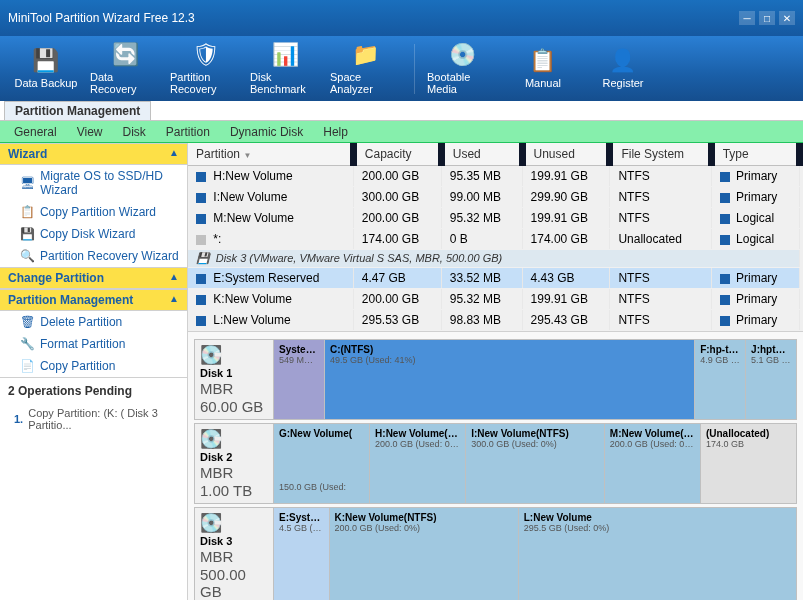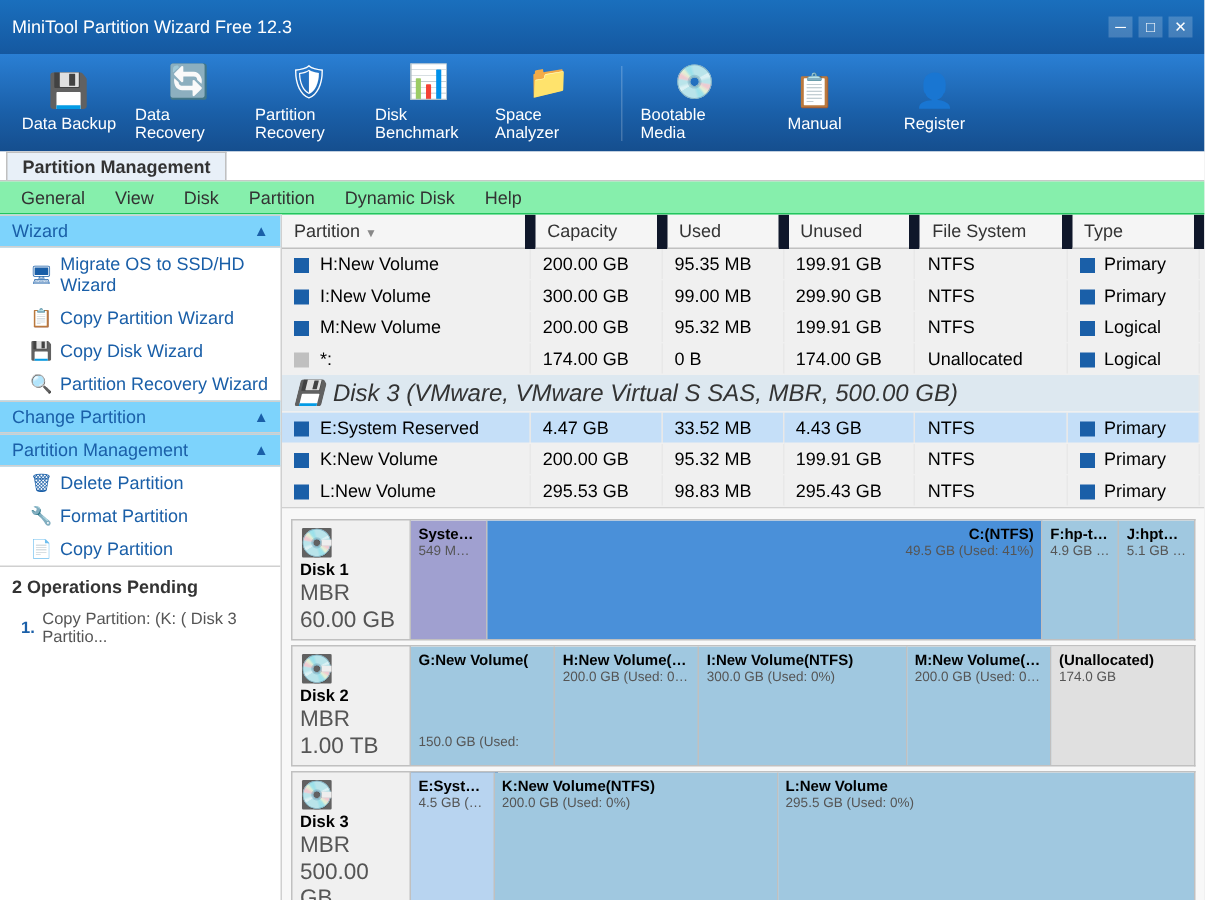--- a/index.html
+++ b/index.html
@@ -72,26 +72,26 @@
 
     
     .sidebar {
       width: 188px;
       background: white;
       border-right: 1px solid #d0d0d0;
       overflow-y: auto;
       font-size: 12px;
     }
     .sidebar-section-header {
-      background: #7dd3fc;
+      background: #fde047;
       padding: 3px 8px;
-      font-weight: normal;
+      font-weight: bold;
       color: #1a5fa8;
       display: flex;
-      align-items: center;
+      align-items: flex-start;
       justify-content: space-between;
       border-bottom: 1px solid #d0d0d0;
       border-top: 1px solid #d0d0d0;
     }
     .sidebar-item {
       padding: 4px 8px 4px 20px;
       color: #1a5fa8;
       cursor: pointer;
       display: flex;
       align-items: center;
@@ -318,21 +318,21 @@
       <td>174.00 GB</td>
       <td>0 B</td>
       <td>174.00 GB</td>
       <td>Unallocated</td>
       <td>
         <span style="display:inline-block;width:10px;height:10px;background:#1a5fa8;margin-right:3px;vertical-align:middle;"></span>
         Logical
       </td>
     </tr>
             <tr style="background: rgb(221, 232, 240);">
-              <td colspan="6" style="padding:2px 8px; font-size:16px; color:#333; font-style:italic;">
+              <td colspan="6" style="padding:2px 8px; font-size:11px; color:#333; font-style:italic;">
       <span style="margin-right:6px;">💾</span>Disk 3 (VMware, VMware Virtual S SAS, MBR, 500.00 GB)
     </td>
             </tr>
             <tr class="selected">
       <td>
         <span style="display:inline-block;width:10px;height:10px;background:#1a5fa8;margin-right:4px;vertical-align:middle;"></span>
         E:System Reserved
       </td>
       <td>4.47 GB</td>
       <td>33.52 MB</td>
@@ -381,21 +381,21 @@
     <span style="font-size:18px;">💽</span>
     <div class="disk-info-title">Disk 1</div>
     <div class="disk-info-sub">MBR</div>
     <div class="disk-info-sub">60.00 GB</div>
   </div>
           <div class="disk-partitions">
             <div class="part-block" style="flex: 1 1 0%; background: rgb(160, 160, 208); min-width: 0px;">
       <div class="part-label">System Reser</div>
       <div class="part-sub">549 MB (Use:</div>
     </div>
-            <div class="part-block" style="flex: 9 1 0%; background: rgb(74, 144, 217); min-width: 0px; text-align: right;">
+            <div class="part-block" style="flex: 9 1 0%; background: rgb(74, 144, 217); min-width: 0px;">
       <div class="part-label">C:(NTFS)</div>
       <div class="part-sub">49.5 GB (Used: 41%)</div>
     </div>
             <div class="part-block" style="flex: 1 1 0%; background: rgb(160, 200, 224); min-width: 0px;">
       <div class="part-label">F:hp-test(NT</div>
       <div class="part-sub">4.9 GB (Used:</div>
     </div>
             <div class="part-block" style="flex: 1 1 0%; background: rgb(160, 200, 224); min-width: 0px;">
       <div class="part-label">J:hptest(NTF</div>
       <div class="part-sub">5.1 GB (Used:</div>

